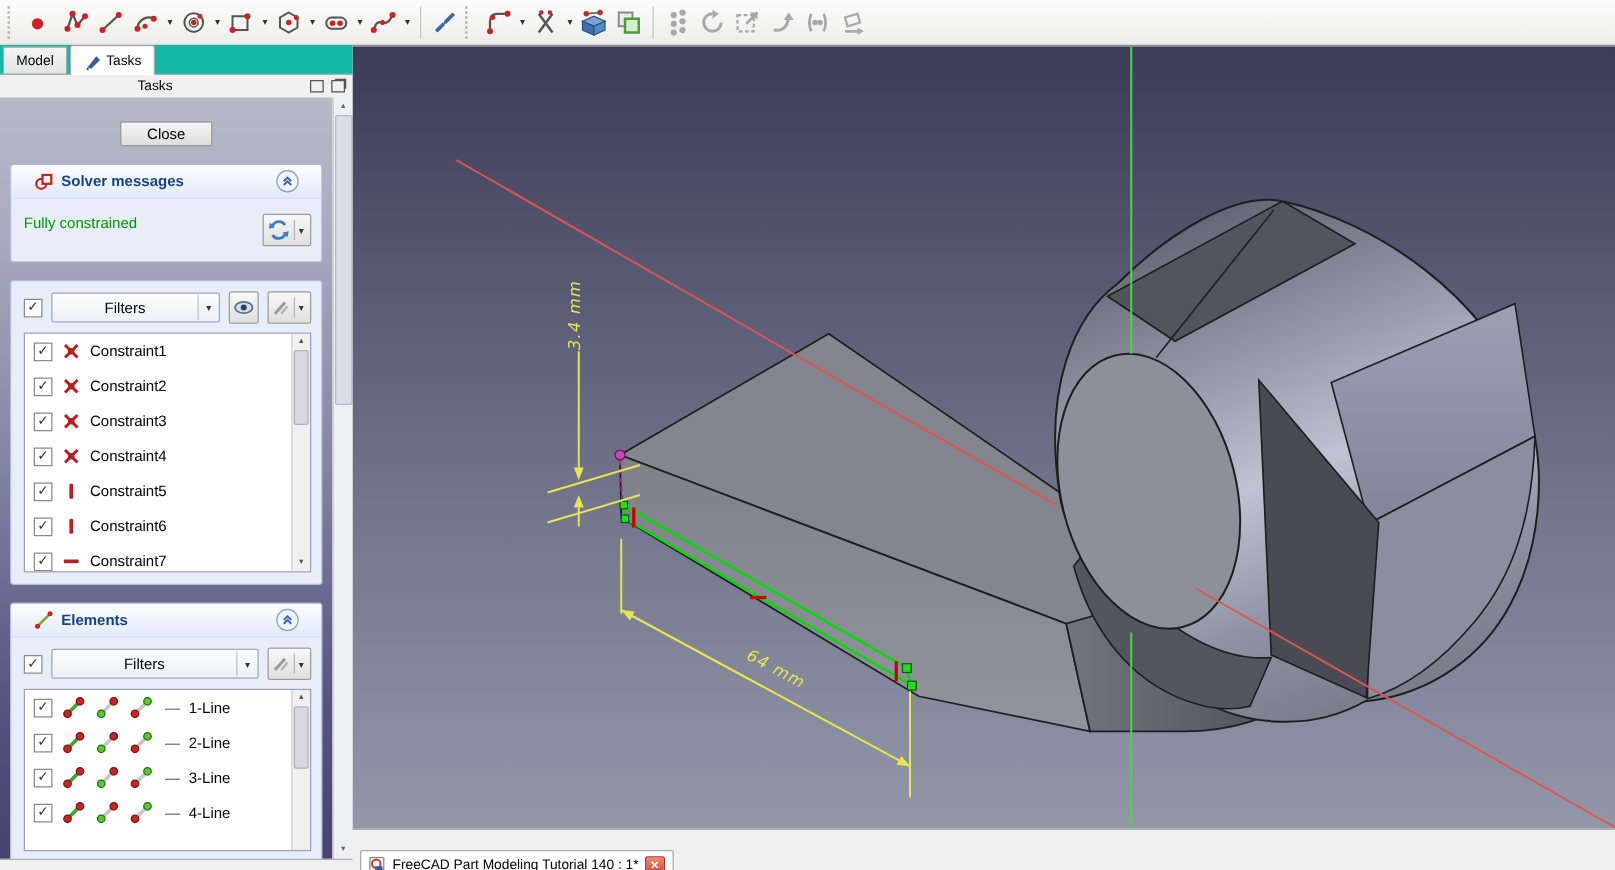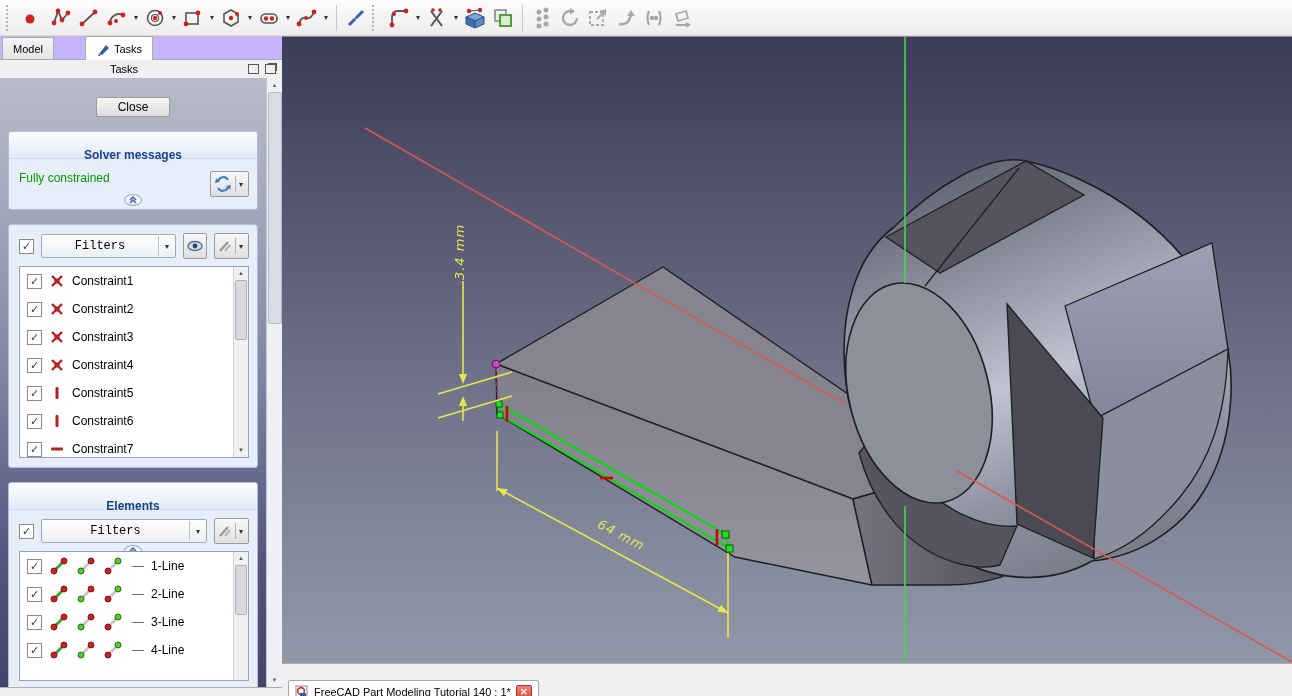--- a/index.html
+++ b/index.html
@@ -5,45 +5,45 @@
   html,body{margin:0;padding:0;}
   .app{position:relative;width:1292px;height:696px;background:#f0f0f0;font-family:"Liberation Sans",sans-serif;overflow:hidden;font-size:12px;color:#000;}
   
   .toolbar{position:absolute;left:0;top:0;width:1292px;height:36px;background:linear-gradient(#fcfcfc,#eeedec);border-bottom:1px solid #d6d5d4;display:flex;align-items:center;padding-left:4px;box-sizing:border-box;}
   .grip{width:7px;height:26px;border-left:2px dotted #b5b5b5;margin:0 4px 0 2px;}
   .tsep{width:1px;height:26px;background:#c8c8c8;margin:0 5px;}
   .tbtn{width:28px;height:28px;display:flex;align-items:center;justify-content:center;border-radius:3px;}
   .drop{width:10px;height:28px;display:flex;align-items:center;justify-content:center;font-size:8px;color:#333;}
   .tbtn svg{display:block;}
   
-  .doctabs{position:absolute;left:0;top:36px;width:282px;height:24px;background:#c4b5fd;border-bottom:1px solid #ababab;box-sizing:border-box;display:flex;align-items:flex-end;padding-left:2px;gap:29px;}
+  .doctabs{position:absolute;left:0;top:36px;width:282px;height:24px;background:#14b8a6;border-bottom:1px solid #ababab;box-sizing:border-box;display:flex;align-items:flex-end;padding-left:2px;}
   .dtab{height:21px;display:flex;align-items:center;gap:4px;padding:0 10px;border:1px solid #ababab;border-bottom:none;background:linear-gradient(#f4f4f4,#e4e4e4);font-size:11px;border-radius:2px 2px 0 0;margin-right:2px;}
   .dtab.active{background:#fff;height:23px;margin-bottom:-1px;}
   .paneltitle{position:absolute;left:0;top:60px;width:282px;height:18px;background:#f0f0f0;display:flex;align-items:center;font-size:11px;}
   .paneltitle .t{flex:1;text-align:center;}
   .winbox{width:9px;height:8px;border:1px solid #555;margin-right:6px;}
   .winbox.f{box-shadow:2px -2px 0 -1px #555;}
   .panelbody{position:absolute;left:0;top:78px;width:266px;height:641px;background:linear-gradient(180deg,#b7bac7 0%,#a6aabc 18%,#8286a4 45%,#565580 75%,#403e6a 100%);overflow:hidden;}
   .pscroll{position:absolute;left:266px;top:78px;width:16px;height:609px;background:#eef0f4;border-left:1px solid #c4c6cf;box-sizing:border-box;display:flex;flex-direction:column;align-items:center;}
   .pscroll .ar{font-size:6px;color:#666;height:14px;line-height:14px;}
   .pscroll .thumb{width:12px;height:230px;background:#d9dce6;border:1px solid #b6bac8;border-radius:2px;}
   .pscroll .sp{flex:1;}
   .closebtn{display:block;margin:19px auto 0;width:74px;height:20px;background:linear-gradient(#f6f6f6,#dddddd);border:1px solid #9b9b9b;border-radius:2px;font-size:12px;font-family:"Liberation Sans",sans-serif;}
   .section{margin:14px 8px 0;border:1px solid #b0bddc;border-radius:3px;background:#e7edf9;}
-  .sec-head{height:26px;display:flex;align-items:center;gap:16px;padding:0 18px;background:linear-gradient(#fdfeff,#e2eaf8);border-bottom:1px solid #cfdaee;border-radius:3px 3px 0 0;color:#15428b;font-weight:bold;font-size:12px;flex-direction:column;}
+  .sec-head{height:26px;display:flex;align-items:center;gap:6px;padding:0 18px;background:linear-gradient(#fdfeff,#e2eaf8);border-bottom:1px solid #cfdaee;border-radius:3px 3px 0 0;color:#15428b;font-weight:bold;font-size:12px;}
   .sec-head .sp{flex:1;}
   .chev{width:16px;height:16px;border-radius:50%;border:1px solid #8aa0cc;background:#f2f6fd;display:flex;align-items:center;justify-content:center;}
   .solver-body{display:flex;align-items:flex-start;padding:12px 8px 12px 10px;}
   .status-ok{color:#009b00;font-size:12px;flex:1;}
   .sqbtn{height:24px;background:linear-gradient(#f8f8f8,#dfdfdf);border:1px solid #9b9b9b;border-radius:2px;display:flex;align-items:center;padding:0 2px;}
   .sqbtn .dd{font-size:8px;color:#333;border-left:1px solid #b5b5b5;padding:0 3px;margin-left:2px;height:16px;display:flex;align-items:center;}
   .ctlrow{display:flex;align-items:center;gap:7px;padding:8px 8px 7px 10px;}
   .cb{width:13px;height:13px;background:#fff;border:1px solid #8a8a8a;font-size:11px;line-height:12px;text-align:center;color:#333;}
   .combo{flex:1;height:22px;border:1px solid #9daabf;background:linear-gradient(#fefefe,#eceff3);display:flex;align-items:center;border-radius:2px;}
-  .combo .lbl{flex:1;text-align:center;font-size:12px;font-family:Liberation Mono, monospace;}
+  .combo .lbl{flex:1;text-align:center;font-size:12px;}
   .combo .dd{width:16px;height:20px;border-left:1px solid #b9c2d2;display:flex;align-items:center;justify-content:center;font-size:8px;color:#333;}
   .listbox{margin:0 8px 9px 10px;background:#fff;border:1px solid #98a0b4;position:relative;overflow:hidden;}
   .listbox.h190{height:190px;} .listbox.h128{height:128px;}
   .lrow{height:28px;display:flex;align-items:center;gap:7px;padding-left:7px;font-size:12px;}
   .lrow .dash{color:#555;margin-left:2px;}
   .lscroll{position:absolute;right:0;top:0;bottom:0;width:14px;background:#f0f0f0;border-left:1px solid #d0d0d0;display:flex;flex-direction:column;align-items:center;}
   .lscroll .ar{font-size:6px;color:#555;height:13px;line-height:13px;}
   .lscroll .thumb{width:10px;background:#d8d8de;border:1px solid #b0b0ba;border-radius:2px;}
   .lscroll .sp{flex:1;}
   

